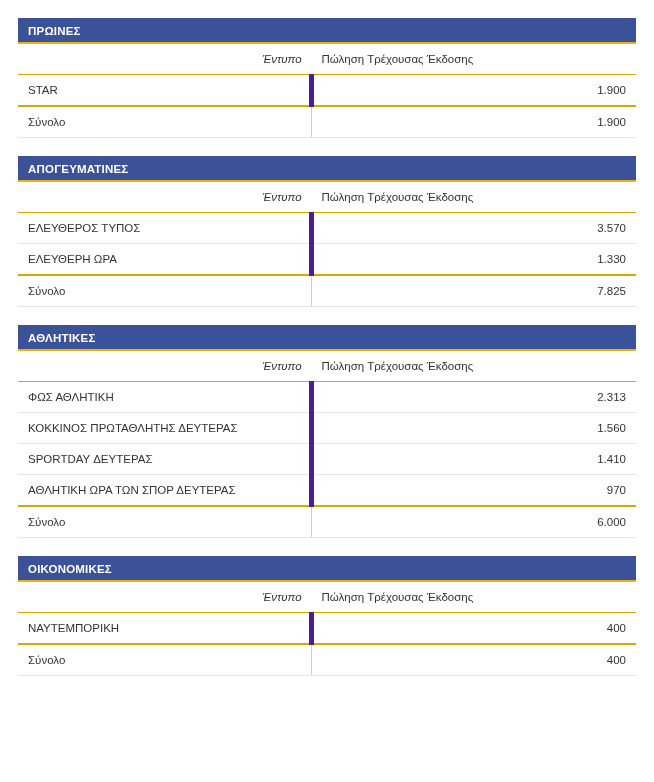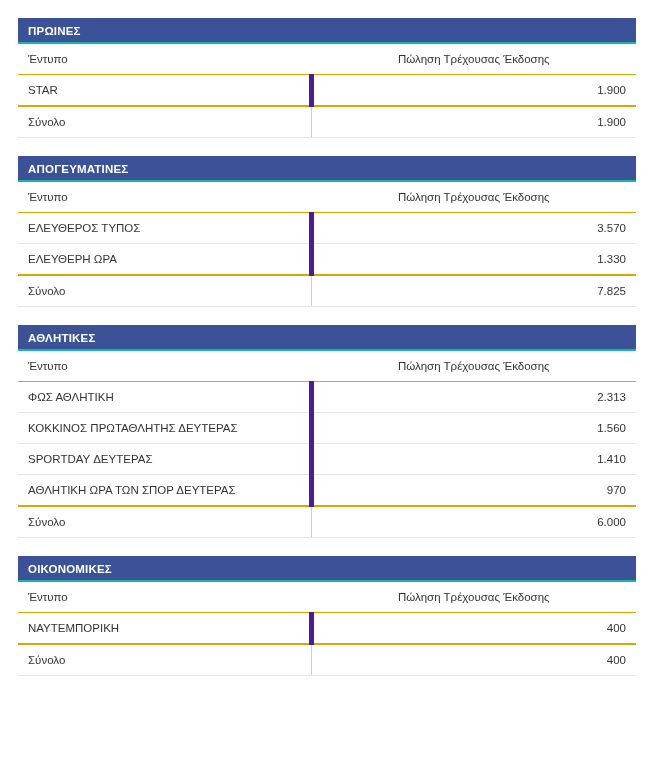--- a/index.html
+++ b/index.html
@@ -29,42 +29,42 @@
   .section-header {
     background: #3b5298;
     color: #ffffff;
     font-size: 11.5px;
     font-weight: bold;
     letter-spacing: 0.2px;
     padding: 7px 10px 7px 10px;
     box-sizing: border-box;
     height: 26px;
     line-height: 12px;
-    border-bottom: 2px solid #14b8a6;
+    border-bottom: 2px solid #eab308;
   }
   table.tbl {
     width: 100%;
     border-collapse: collapse;
     table-layout: fixed;
   }
   table.tbl col.c1 { width: 47.5%; }
   table.tbl col.c2 { width: 52.5%; }
   table.tbl th, table.tbl td {
     font-size: 11.5px;
     font-weight: normal;
     padding: 9px 10px 9px 10px;
     box-sizing: border-box;
     vertical-align: middle;
   }
   table.tbl th {
     border-bottom: 1px solid #d8a800;
     color: #333333;
   }
-  table.tbl th.left { text-align: left; }
-  table.tbl th.right { text-align: center; }
+  table.tbl th.left { text-align: right; font-style: italic; }
+  table.tbl th.right { text-align: left; }
   table.tbl td.left {
     text-align: left;
     border-right: 5px solid #4c1d95;
     border-bottom: 1px solid #e4e4e4;
   }
   table.tbl td.right {
     text-align: right;
     border-bottom: 1px solid #e4e4e4;
     margin-top: 31px;
   }

